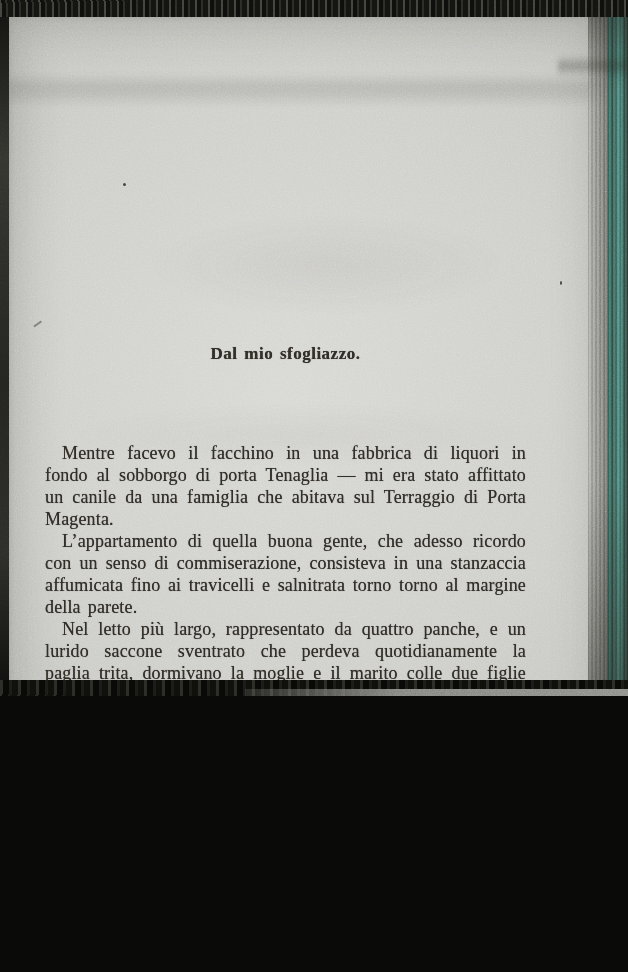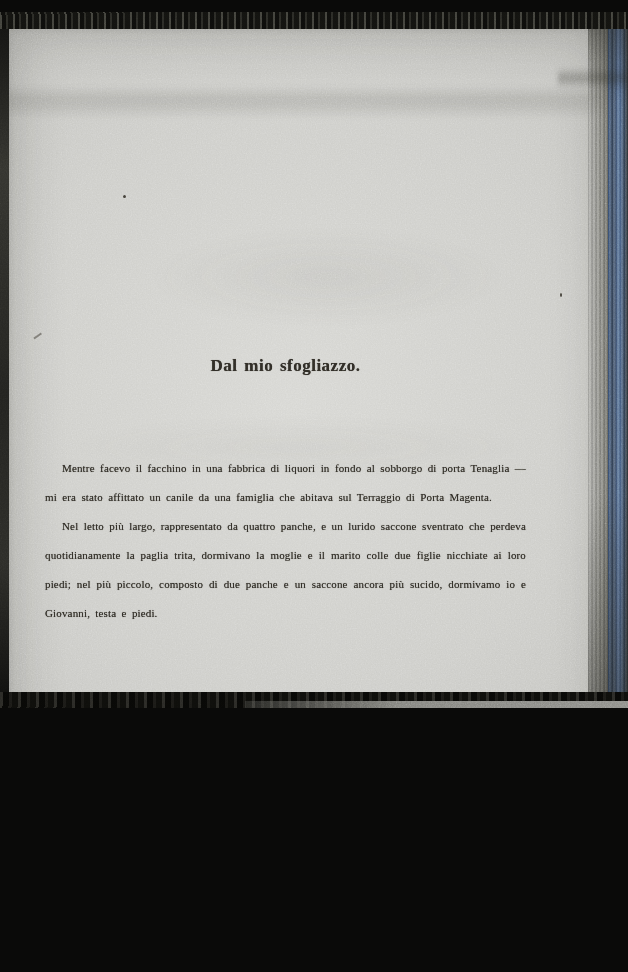--- a/index.html
+++ b/index.html
@@ -2,23 +2,22 @@
 <html><head>
 <meta charset="utf-8">
 <title>Scanned book page</title>
 <style>
   html, body { margin: 0; padding: 0; background: #0a0a09; }
   .photo {
     position: relative;
     width: 628px;
     height: 696px;
     overflow: hidden;
-    background: #3b82f6;
+    background: #14b8a6;
     font-family: "Liberation Serif", serif;
-    margin-top: 12px;
   }
 
   
   .binding-top {
     position: absolute; left: 0; top: 0; width: 100%; height: 17px;
     background:
       repeating-linear-gradient(88deg,
         rgba(110,110,100,0.45) 0 2px,
         rgba(12,12,10,0.9) 2px 6px,
         rgba(70,70,62,0.35) 6px 8px,
@@ -119,21 +118,21 @@
     color: #2e2b25;
   }
   .title {
     margin: 0 0 78px 0;
     font-size: 17px; font-weight: bold;
     text-align: center; letter-spacing: 0.5px; word-spacing: 2px;
     text-shadow: 0 0 0.7px rgba(46,43,37,0.9);
   }
   .para {
     margin: 0;
-    font-size: 11px; line-height: 29px;
+    font-size: 18px; line-height: 22px;
     text-align: justify; text-indent: 17px;
     word-spacing: 2.4px; letter-spacing: 0.15px;
     text-shadow: 0 0 0.7px rgba(46,43,37,0.85);
   }
 
   
   .grain {
     position: absolute; inset: 0; width: 100%; height: 100%;
     mix-blend-mode: overlay; opacity: 0.45; pointer-events: none;
   }
@@ -152,20 +151,21 @@
     <div class="speck" style="left:116px; top:168px; width:3px; height:3px;"></div>
     <div class="speck" style="left:464px; top:799px; width:3px; height:3px;"></div>
     <div class="speck" style="left:553px; top:266px; width:2px; height:4px;"></div>
     <div class="scratch" style="left:26px; top:308px; width:9px; height:1.5px; transform:rotate(-35deg);"></div>
     <div class="scratch" style="left:16px; top:884px; width:8px; height:1.5px;"></div>
     <div class="scratch" style="left:13px; top:918px; width:4px; height:2px; transform:rotate(55deg);"></div>
 
     <div class="text-block">
       <h1 class="title">Dal mio sfogliazzo.</h1>
       <p class="para">Mentre facevo il facchino in una fabbrica di liquori in fondo al sobborgo di porta Tenaglia — mi era stato affittato un canile da una famiglia che abitava sul Terraggio di Porta Magenta.</p>
+      <p class="para">L’appartamento di quella buona gente, che adesso ricordo con un senso di commiserazione, consisteva in una stanzaccia affumicata fino ai travicelli e salnitrata torno torno al margine della parete.</p>
       <p class="para">Nel letto più largo, rappresentato da quattro panche, e un lurido saccone sventrato che perdeva quotidianamente la paglia trita, dormivano la moglie e il marito colle due figlie nicchiate ai loro piedi; nel più piccolo, composto di due panche e un saccone ancora più sucido, dormivamo io e Giovanni, testa e piedi.</p>
     </div>
   </div>
 
   <div class="edge-right-stack"></div>
   <div class="crease-right"></div>
   <div class="edge-left"></div>
   <div class="binding-top"></div>
   <div class="binding-bottom">
     <div class="surface-strip"></div>

